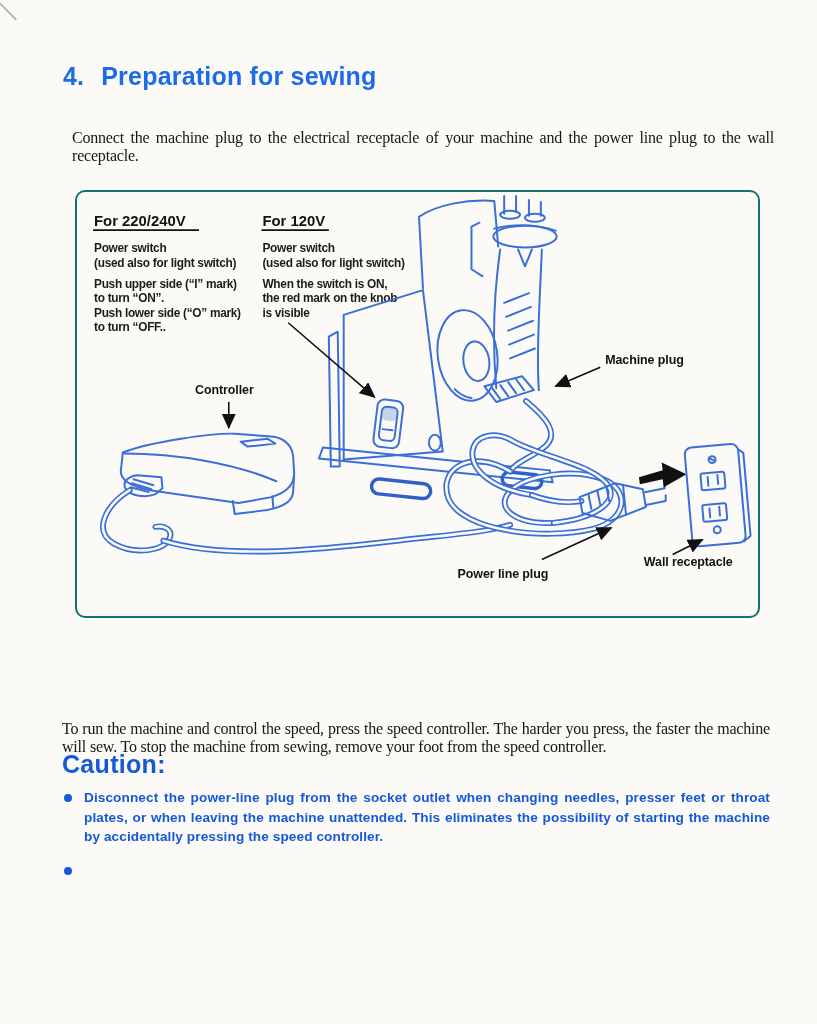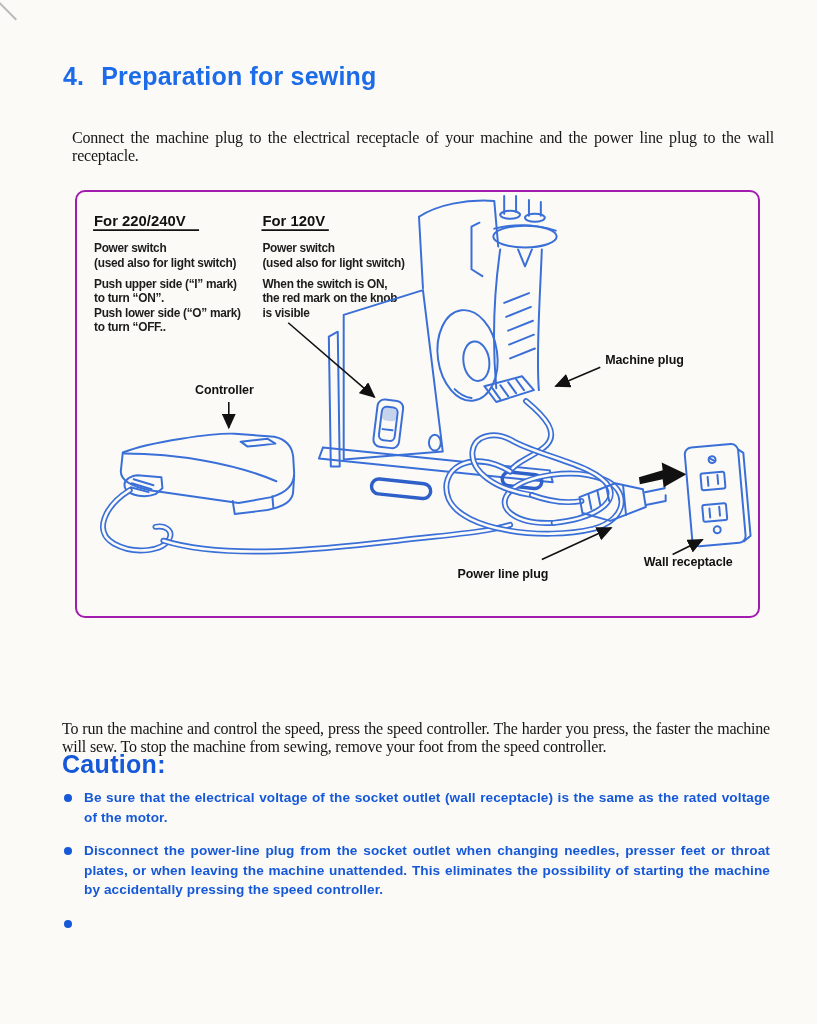--- a/index.html
+++ b/index.html
@@ -18,21 +18,21 @@
   }
   .para{
     position:absolute;font-family:Liberation Serif, serif;
     font-size:16px;line-height:18px;color:#161616;text-align:justify;
     letter-spacing:-0.2px;
   }
   #intro{left:72px;top:113px;width:702px;}
   #body-text{left:62px;top:704px;width:708px;}
   .diagram-box{
     position:absolute;left:75px;top:190px;width:685px;height:428px;
-    border:2px solid #a21caf;border-radius:10px;box-sizing:border-box;
+    border:2px solid #0f766e;border-radius:10px;box-sizing:border-box;
     background:#fbfaf6;
   }
   .diagram-box svg{position:absolute;left:0;top:0;width:100%;height:100%;}
   .caution-heading{
     position:absolute;left:62px;top:750px;
     color:#1558d8;font-size:25px;font-weight:bold;letter-spacing:0.3px;
   }
   .caution-list{
     position:absolute;left:62px;top:788px;width:708px;
     list-style:none;margin:0;padding:0;
@@ -205,22 +205,18 @@
   </svg>
 </div>
 
 <p class="para" id="body-text">To run the machine and control the speed, press the speed controller. The harder you press, the faster the machine will sew.  To stop the machine from sewing, remove your foot from the speed controller.</p>
 
 <div class="caution-heading">Caution:</div>
 
 <ul class="caution-list">
   <li>
     <span class="bullet"></span>
-    <span>Be sure that the electrical voltage of the socket outlet (wall receptacle) is the same as the rated voltage of the motor.</span>
-  </li>
-  <li>
-    <span class="bullet"></span>
     <span>Disconnect the power-line plug from the socket outlet when changing needles, presser feet or throat plates, or when leaving the machine unattended. This eliminates the possibility of starting the machine by accidentally pressing the speed controller.</span>
   </li>
   <li>
     <span class="bullet"></span>
   </li>
 </ul>
 
 </body></html>

